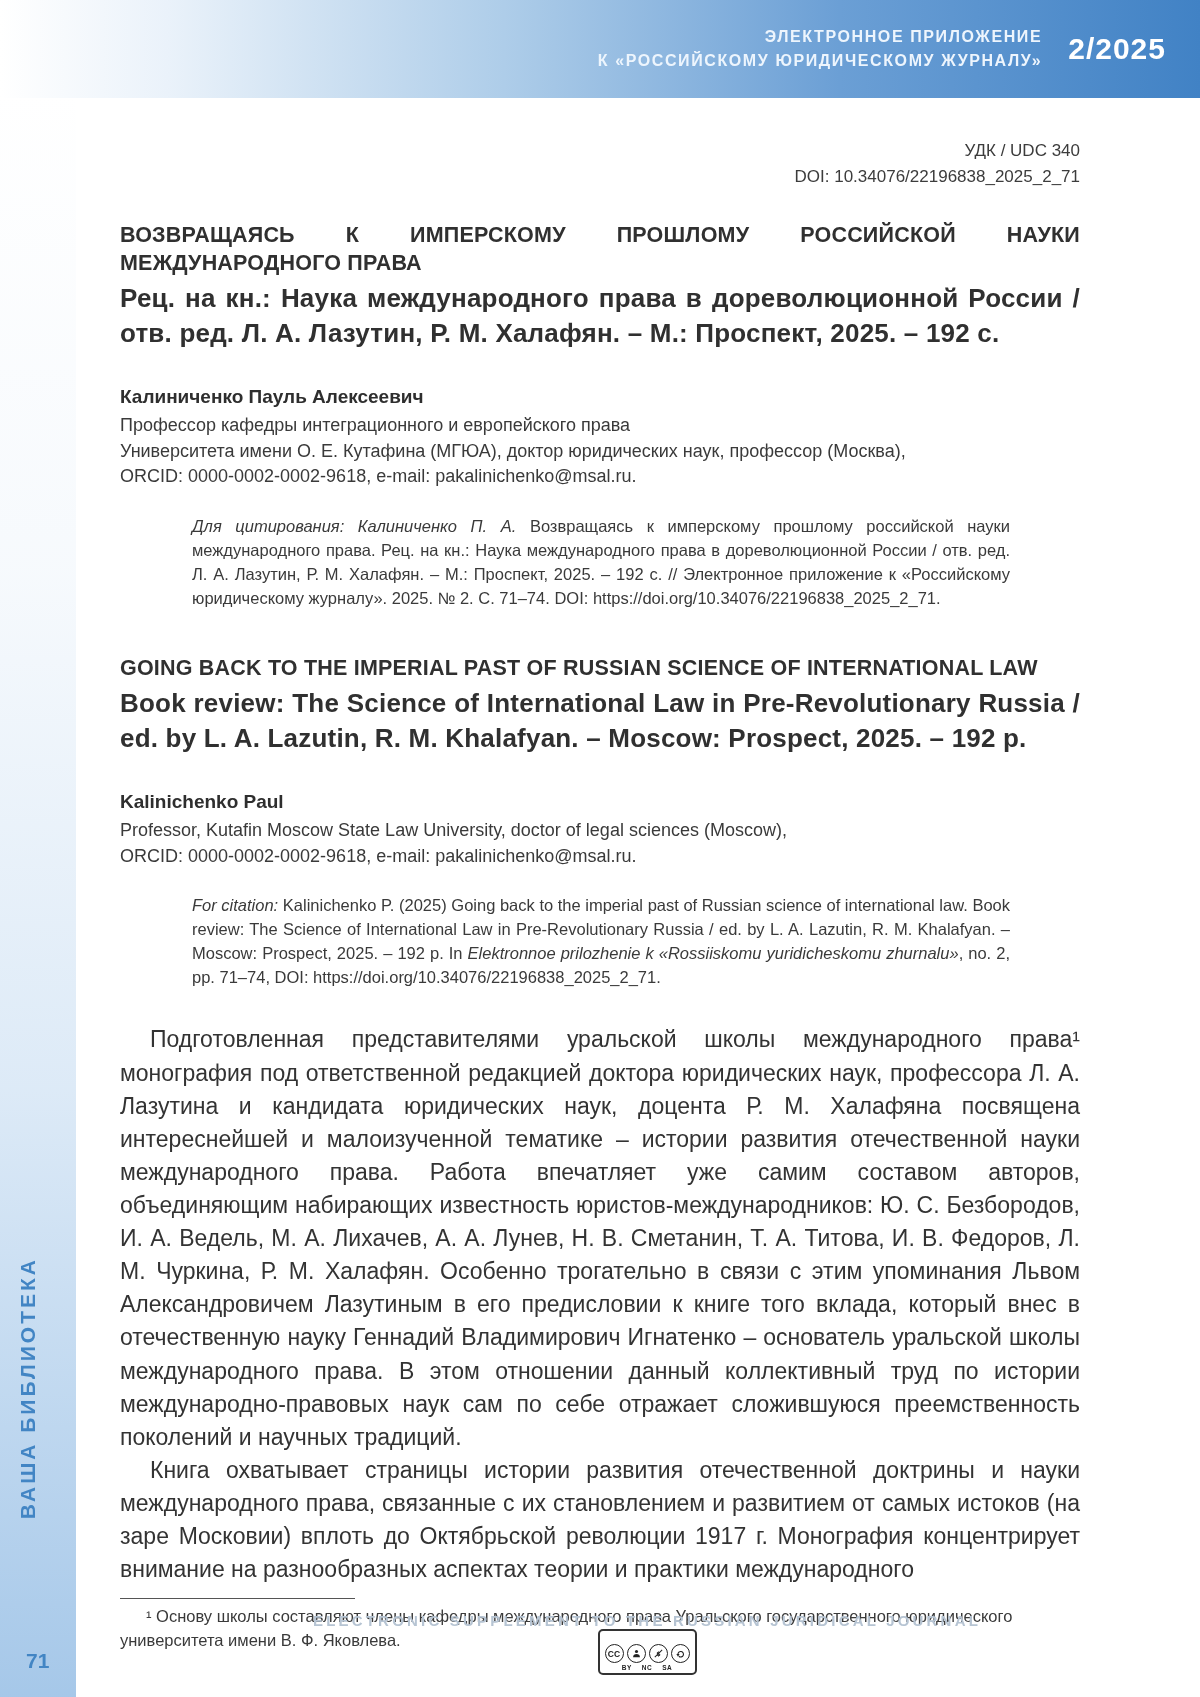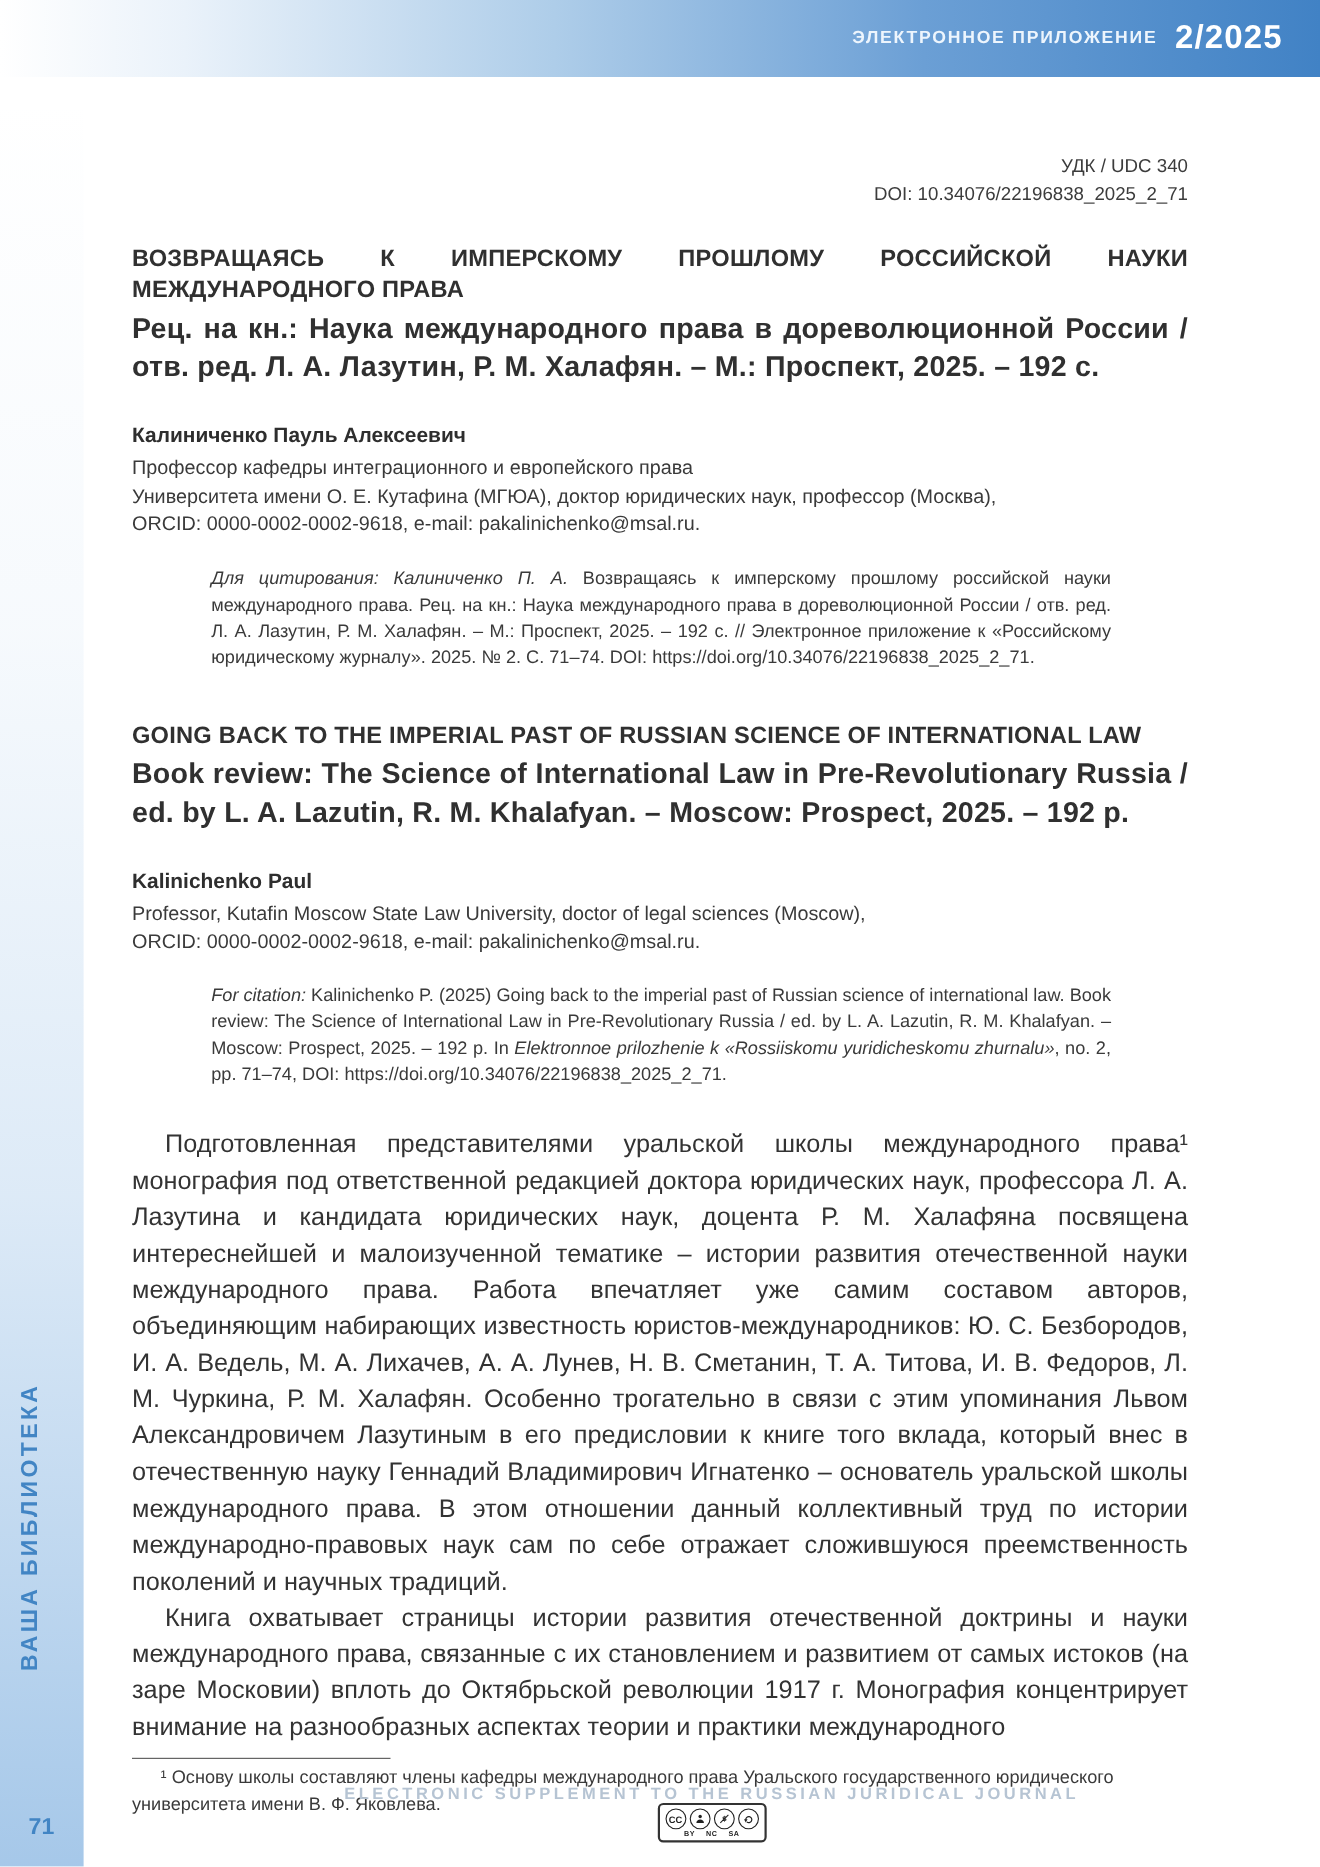--- a/index.html
+++ b/index.html
@@ -4,24 +4,24 @@
 <style>
   html,body { margin:0; padding:0; background:#ffffff; }
   .page {
     position:relative; width:1200px; height:1697px; background:#ffffff;
     font-family:"Liberation Sans","DejaVu Sans",sans-serif; color:#333333;
     overflow:hidden;
   }
 
   
   .topbar {
-    position:absolute; top:0; left:0; right:0; height:70px;
+    position:absolute; top:0; left:0; right:0; height:98px;
     background:linear-gradient(90deg,#ffffff 0%,#eaf2fa 14%,#aecde9 42%,#6b9fd5 70%,#4182c5 100%);
     display:flex; align-items:center; justify-content:flex-end;
-    gap:16px; padding-right:34px; box-sizing:border-box;
+    gap:26px; padding-right:34px; box-sizing:border-box;
   }
   .topbar-lines { text-align:right; color:#edf5fd; font-weight:700; font-size:16px; letter-spacing:1.6px; line-height:1.5; }
   .issue { color:#ffffff; font-weight:800; font-size:30px; letter-spacing:1px; }
 
   
   .sidebar {
     position:absolute; left:0; top:90px; bottom:0; width:76px;
     background:linear-gradient(to bottom,
       rgba(170,203,235,0) 0%,
       rgba(170,203,235,0.10) 30%,
@@ -58,38 +58,39 @@
 
   .footnote-rule { width:235px; border:none; border-top:1.5px solid #555; margin:12px 0 0 0; }
   .footnote { margin:0; }
   .footnote p { margin:6px 0 0; font-size:16.5px; line-height:1.42; text-indent:26px; color:#3a3a3a; }
 
   
   .bottombar { position:absolute; left:120px; right:26px; bottom:22px; display:flex; align-items:center;flex-direction:column; }
   .footer-text { flex:1; text-align:center; color:#b6c4d3; font-weight:700; letter-spacing:3.2px; font-size:15px; }
   .cc-badge {
     display:flex; flex-direction:column; align-items:center; gap:1px;
-    border:2px solid #333; border-radius:5px; padding:3px 5px 2px; background:#fff;
+    border:2px solid #333; border-radius:5px; padding:13px 5px 2px; background:#fff;
   }
   .cc-row { display:flex; gap:3px; }
   .cc-circle {
     width:19px; height:19px; border:1.8px solid #222; border-radius:50%;
     display:flex; align-items:center; justify-content:center;
     font-size:8.5px; font-weight:700; color:#222; box-sizing:border-box;
   }
   .cc-labels { display:flex; gap:10px; font-size:6.5px; font-weight:700; color:#222; letter-spacing:.5px; }
 </style>
 </head>
 <body>
 
 <div class="page">
 
   <header class="topbar">
     <div class="topbar-lines">
       <div>ЭЛЕКТРОННОЕ ПРИЛОЖЕНИЕ</div>
+      <div>К «РОССИЙСКОМУ ЮРИДИЧЕСКОМУ ЖУРНАЛУ»</div>
     </div>
     <div class="issue">2/2025</div>
   </header>
 
   <aside class="sidebar"></aside>
   <div class="vertical-label">ВАША БИБЛИОТЕКА</div>
   <div class="page-num">71</div>
 
   <main class="content">
 

